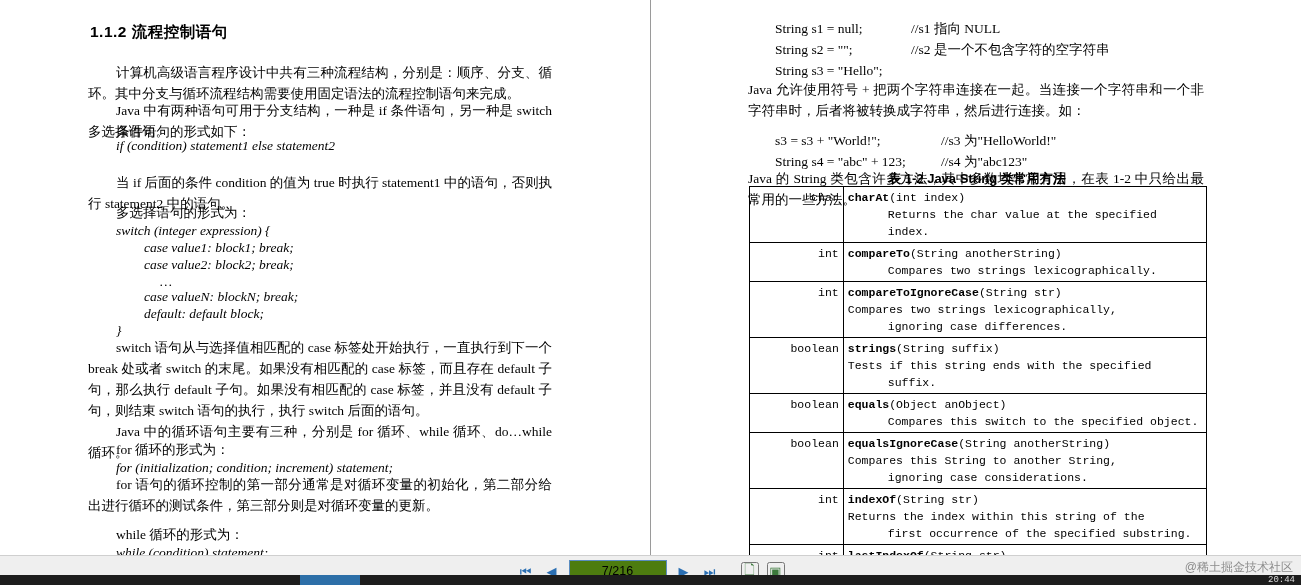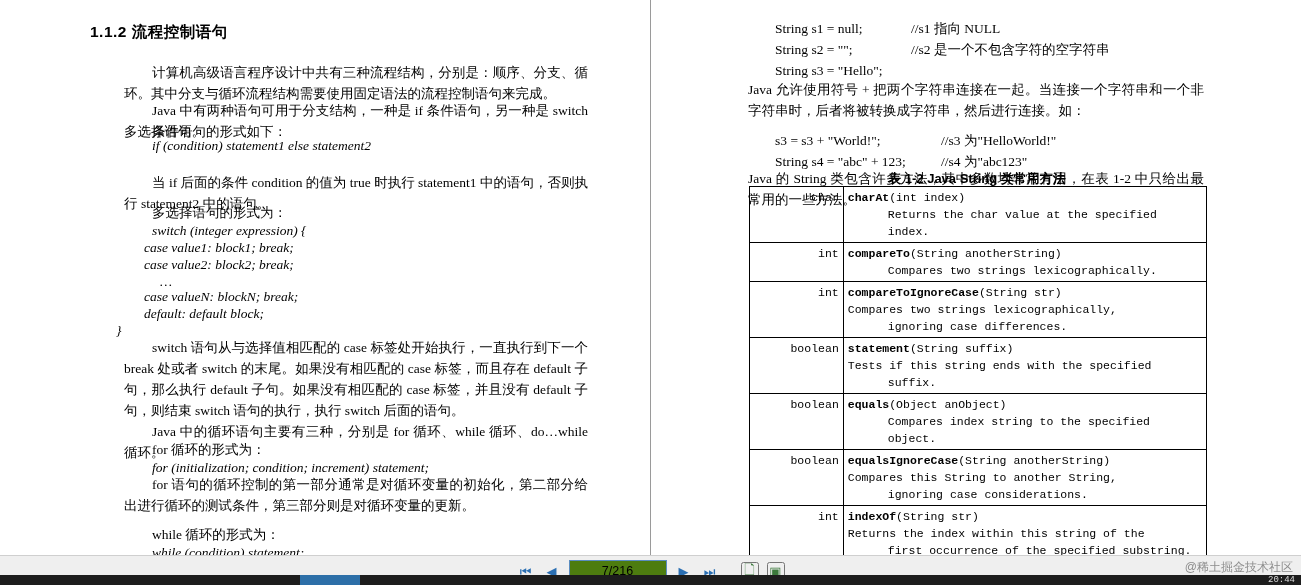--- a/index.html
+++ b/index.html
@@ -22,21 +22,21 @@
   
   .h3{
     position:absolute;left:90px;top:22px;
     font-family:"Liberation Sans", sans-serif;
     font-weight:bold;font-size:15.5px;letter-spacing:0.5px;
   }
   .lp{
     position:absolute;left:88px;width:464px;
     font-size:13.5px;line-height:21px;text-align:justify;
   }
-  .ind{text-indent:28px;margin-left:36px;}
+  .ind{text-indent:28px;}
   .ital{font-style:italic;}
   .code-ind-1{padding-left:28px;}
   .code-ind-2{padding-left:56px;}
   .code-ind-3{padding-left:72px;}
 
   
   .rp{
     position:absolute;width:430px;
     font-size:13.5px;line-height:21px;text-align:justify;
   }
@@ -181,30 +181,30 @@
         <td class="tcol">int</td>
         <td class="dcol">
           <span class="sig"><span class="nm">compareToIgnoreCase</span><span>(String str)</span></span>
           <span class="desc" style="white-space:pre-line;padding-left:40px;text-indent:-40px;">Compares two strings lexicographically,
 ignoring case differences.</span>
         </td>
       </tr>
       <tr>
         <td class="tcol">boolean</td>
         <td class="dcol">
-          <span class="sig"><span class="nm">statement</span><span>(String suffix)</span></span>
+          <span class="sig"><span class="nm">strings</span><span>(String suffix)</span></span>
           <span class="desc" style="white-space:pre-line;padding-left:40px;text-indent:-40px;">Tests if this string ends with the specified
 suffix.</span>
         </td>
       </tr>
       <tr>
         <td class="tcol">boolean</td>
         <td class="dcol">
           <span class="sig"><span class="nm">equals</span><span>(Object anObject)</span></span>
-          <span class="desc">Compares index string to the specified object.</span>
+          <span class="desc">Compares this switch to the specified object.</span>
         </td>
       </tr>
       <tr>
         <td class="tcol">boolean</td>
         <td class="dcol">
           <span class="sig"><span class="nm">equalsIgnoreCase</span><span>(String anotherString)</span></span>
           <span class="desc" style="white-space:pre-line;padding-left:40px;text-indent:-40px;">Compares this String to another String,
 ignoring case considerations.</span>
         </td>
       </tr>

